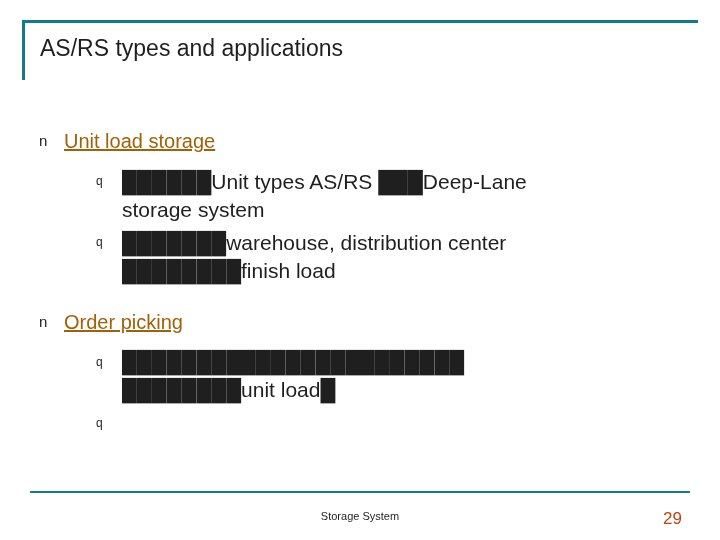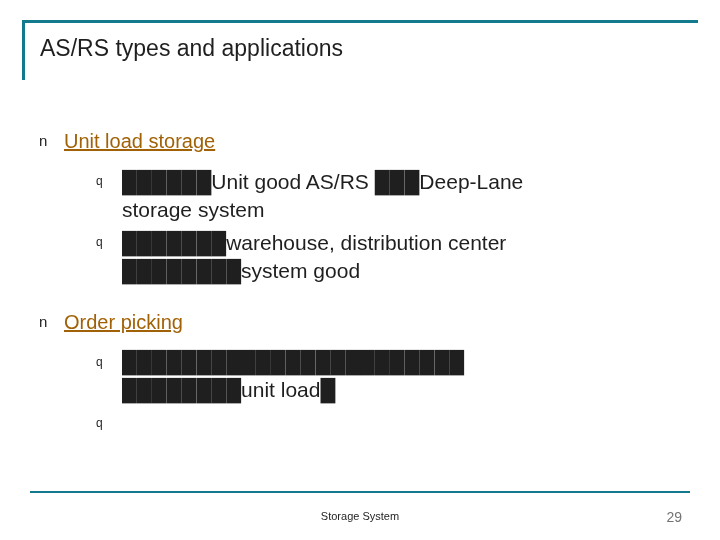--- a/index.html
+++ b/index.html
@@ -116,22 +116,22 @@
     top: 510px;
     width: 720px;
     text-align: center;
     font-size: 11px;
     color: #1f1f1f;
   }
   .footer-page {
     position: absolute;
     right: 38px;
     top: 509px;
-    font-size: 14px;
-    color: #737373;
+    font-size: 17px;
+    color: #c2410c;
   }
   .nowrapline { white-space: nowrap; }
 </style>
 </head>
 <body>
 
 <div class="slide">
 
   <div class="top-rule"></div>
   <div class="left-rule"></div>
@@ -142,31 +142,31 @@
 
     <div class="lvl1">
       <div class="marker">n</div>
       <div class="text">Unit load storage</div>
     </div>
 
     <div class="lvl2 sp-block-1">
       <div class="marker">q</div>
       <div class="text">
         <span class="nowrapline">
-          <span class="tofu">██████</span><span>Unit good AS/RS </span><span class="tofu">███</span><span>Deep-Lane</span>
+          <span class="tofu">██████</span><span>Unit types AS/RS </span><span class="tofu">███</span><span>Deep-Lane</span>
         </span>
         <div>storage system</div>
       </div>
     </div>
 
     <div class="lvl2">
       <div class="marker">q</div>
       <div class="text">
         <div class="nowrapline"><span class="tofu">███████</span><span>warehouse, distribution center</span></div>
-        <div class="nowrapline"><span class="tofu">████████</span><span>system good</span></div>
+        <div class="nowrapline"><span class="tofu">████████</span><span>finish load</span></div>
       </div>
     </div>
 
     <div class="lvl1 sp-block-2">
       <div class="marker">n</div>
       <div class="text">Order picking</div>
     </div>
 
     <div class="lvl2 sp-block-1">
       <div class="marker">q</div>

